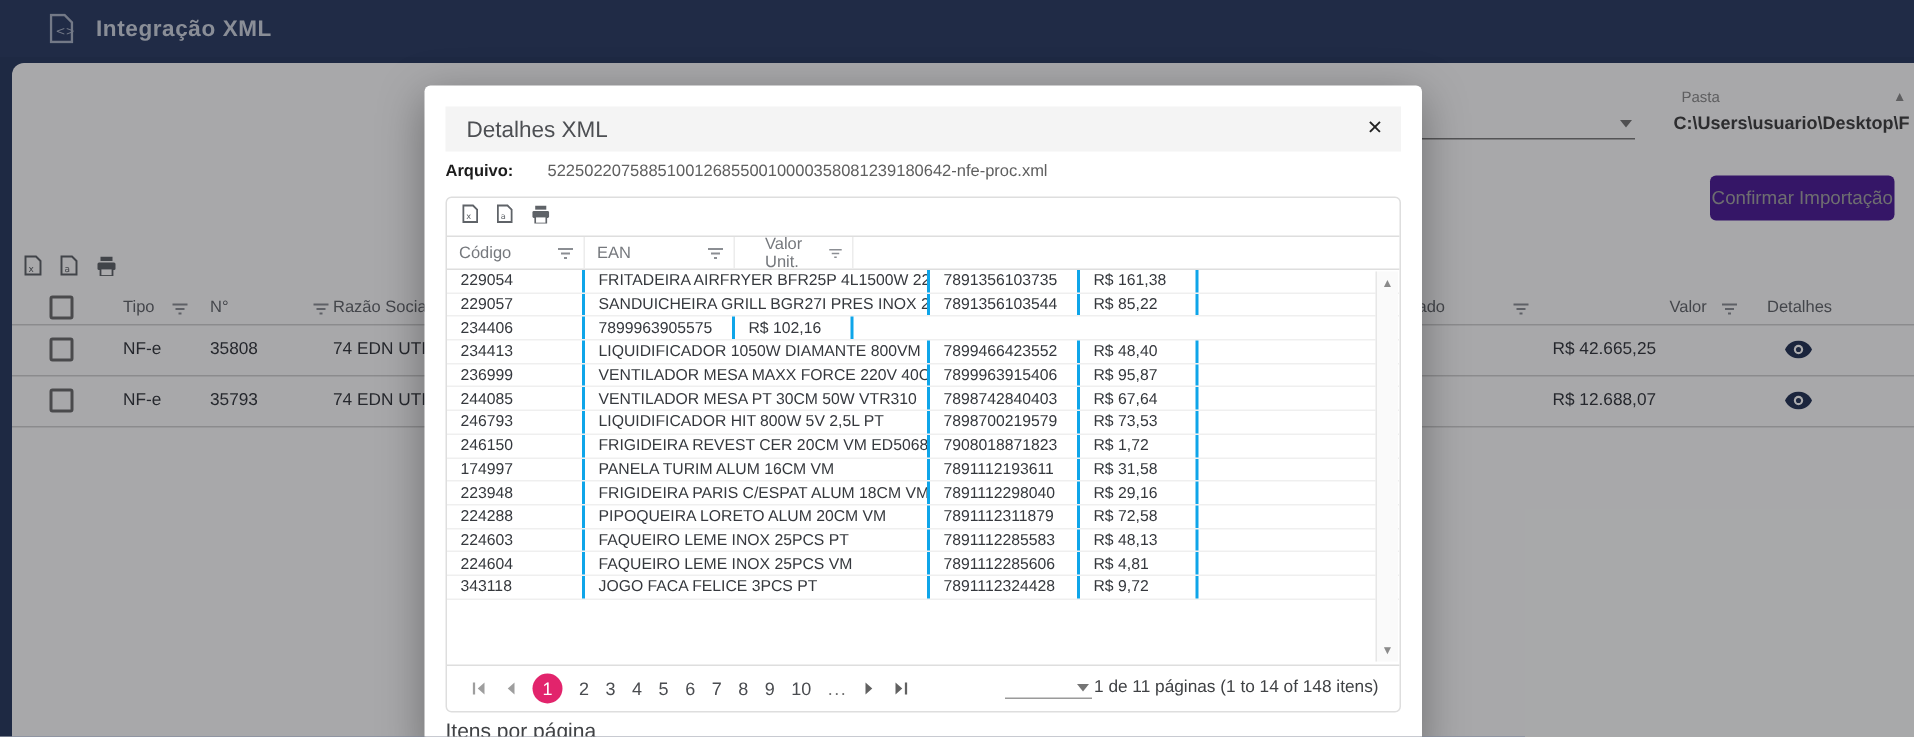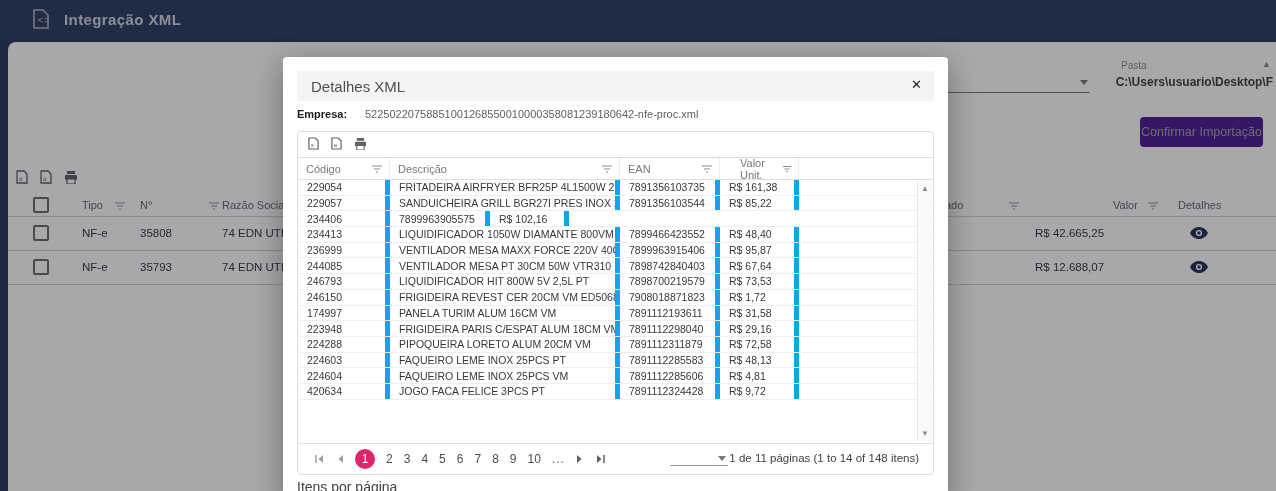--- a/index.html
+++ b/index.html
@@ -58,21 +58,21 @@
 
   .grid-wrap { position:absolute; left:14px; top:74px; width:637px; height:344px;
     border:1px solid #dedede; border-radius:4px; }
   .grid-toolbar { height:26px; border-bottom:1px solid #dedede; display:flex; align-items:center; gap:12px; padding-left:10px; }
   .grid-header { position:relative; height:22px; border-bottom:1px solid #dedede; display:flex; font-size:11px; color:#75787d; }
   .gh-cell { display:flex; align-items:center; padding-left:8px; border-right:1px solid #ececec; }
   .gh-cell .flt { margin-left:auto; margin-right:6px; }
   .gh-filler { flex:1; border-right:none; }
   .grid-body { position:relative; height:263px; }
   .mrow { display:flex; height:15.7px; border-bottom:1px solid #efefef; font-size:10.5px; color:#35383d; align-items:center; }
-  .mc { padding-left:9px; border-right:5px solid #0ea5e9; height:100%; display:flex; align-items:center; white-space:nowrap; overflow:hidden; }
+  .mc { padding-left:9px; border-right:2px solid #0ea5e9; height:100%; display:flex; align-items:center; white-space:nowrap; overflow:hidden; }
   .c1 { width:92px; } .c2 { width:230px; } .c3 { width:100px; } .c4 { width:79px; }
   .vscroll { position:absolute; right:1px; top:1px; bottom:2px; width:15px; background:#fafafa; border-left:1px solid #e7e7e7; }
   .vscroll .up { position:absolute; top:3px; left:3px; color:#8b8b8b; font-size:8px; }
   .vscroll .dn { position:absolute; bottom:3px; left:3px; color:#8b8b8b; font-size:8px; }
 
   .pager { position:relative; height:31px; border-top:1px solid #dedede; display:flex; align-items:center; padding-left:16px; font-size:12px; color:#4a4c50; }
   .pager .pgbtn { margin-right:11px; display:flex; align-items:center; }
   .pnum { margin-right:11px; cursor:pointer; }
   .pcur { width:20px; height:20px; border-radius:50%; background:#e2246c; color:#fff; display:flex;
     align-items:center; justify-content:center; font-size:12px; margin-right:11px; }
@@ -187,21 +187,21 @@
 
   <div class="overlay"></div>
 
   <div class="modal">
     <div class="modal-titlebar">
       <span class="mtitle">Detalhes XML</span>
       <span class="modal-close">✕</span>
     </div>
 
     <div class="arquivo">
-      <span class="lab">Empresa:</span>
+      <span class="lab">Arquivo:</span>
       <span class="val">52250220758851001268550010000358081239180642-nfe-proc.xml</span>
     </div>
 
     <div class="grid-wrap">
       <div class="grid-toolbar">
         <span class="icon-btn">
           <svg width="11" height="13" viewBox="0 0 12 14">
               <path d="M1 1h7l3 3v9H1z" fill="none" stroke="#5f6368" stroke-width="1.3"></path>
               <text x="3" y="11" font-size="6" fill="#5f6368" font-family="DejaVu Sans">x</text>
             </svg>
@@ -221,26 +221,20 @@
         </span>
       </div>
 
       <div class="grid-header">
         <div class="gh-cell c1">
           <span>Código</span>
           <svg class="flt" width="12" height="12" viewBox="0 0 12 12">
               <path d="M1 3h10M3 6h6M5 9h2" stroke="#8b8e93" stroke-width="1.2" fill="none"></path>
             </svg>
         </div>
-        <div class="gh-cell c2">
-          <span>Descrição</span>
-          <svg class="flt" width="12" height="12" viewBox="0 0 12 12">
-              <path d="M1 3h10M3 6h6M5 9h2" stroke="#8b8e93" stroke-width="1.2" fill="none"></path>
-            </svg>
-        </div>
         <div class="gh-cell c3">
           <span>EAN</span>
           <svg class="flt" width="12" height="12" viewBox="0 0 12 12">
               <path d="M1 3h10M3 6h6M5 9h2" stroke="#8b8e93" stroke-width="1.2" fill="none"></path>
             </svg>
         </div>
         <div class="gh-cell c4" style="padding-left:20px">
           <span>Valor Unit.</span>
           <svg class="flt" width="12" height="12" viewBox="0 0 12 12">
               <path d="M1 3h10M3 6h6M5 9h2" stroke="#8b8e93" stroke-width="1.2" fill="none"></path>
@@ -321,21 +315,21 @@
             <span class="mc c3">7891112285583</span>
             <span class="mc c4">R$ 48,13</span>
           </div>
         <div class="mrow">
             <span class="mc c1">224604</span>
             <span class="mc c2">FAQUEIRO LEME INOX 25PCS VM</span>
             <span class="mc c3">7891112285606</span>
             <span class="mc c4">R$ 4,81</span>
           </div>
         <div class="mrow">
-            <span class="mc c1">420634</span>
+            <span class="mc c1">343118</span>
             <span class="mc c2">JOGO FACA FELICE 3PCS PT</span>
             <span class="mc c3">7891112324428</span>
             <span class="mc c4">R$ 9,72</span>
           </div>
 
         <div class="vscroll">
           <span class="up">▲</span>
           <span class="dn">▼</span>
         </div>
       </div>

